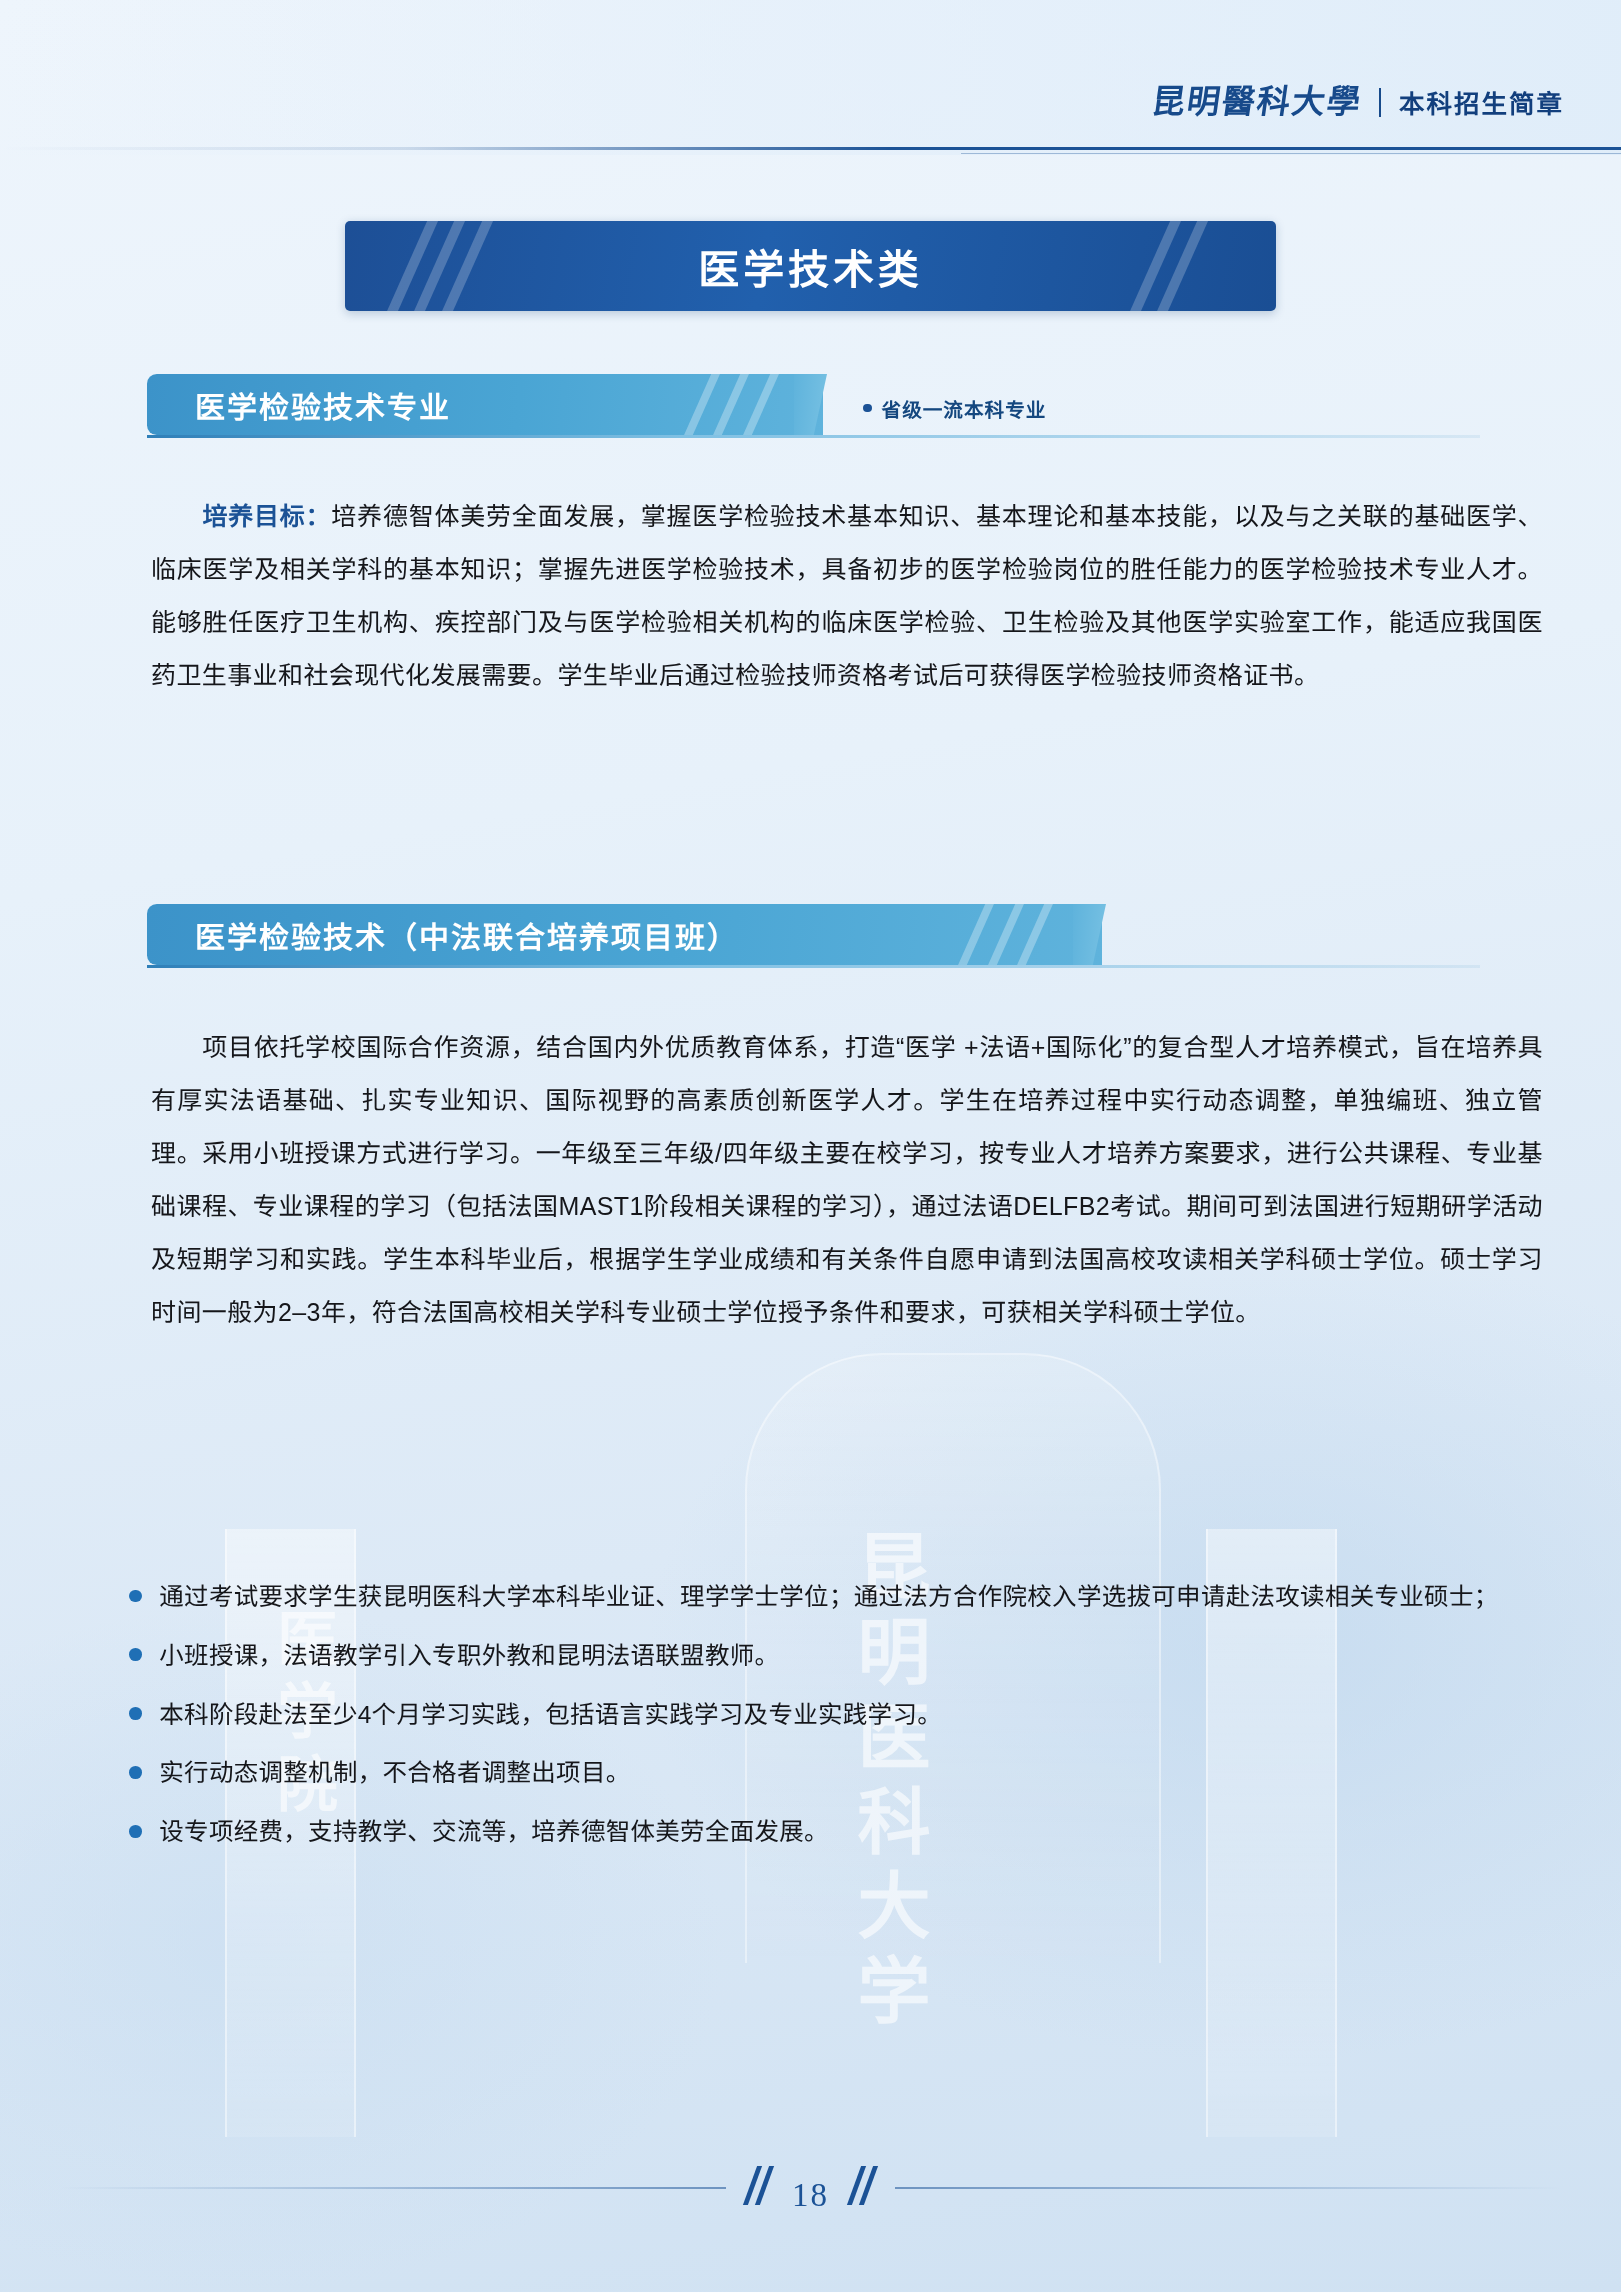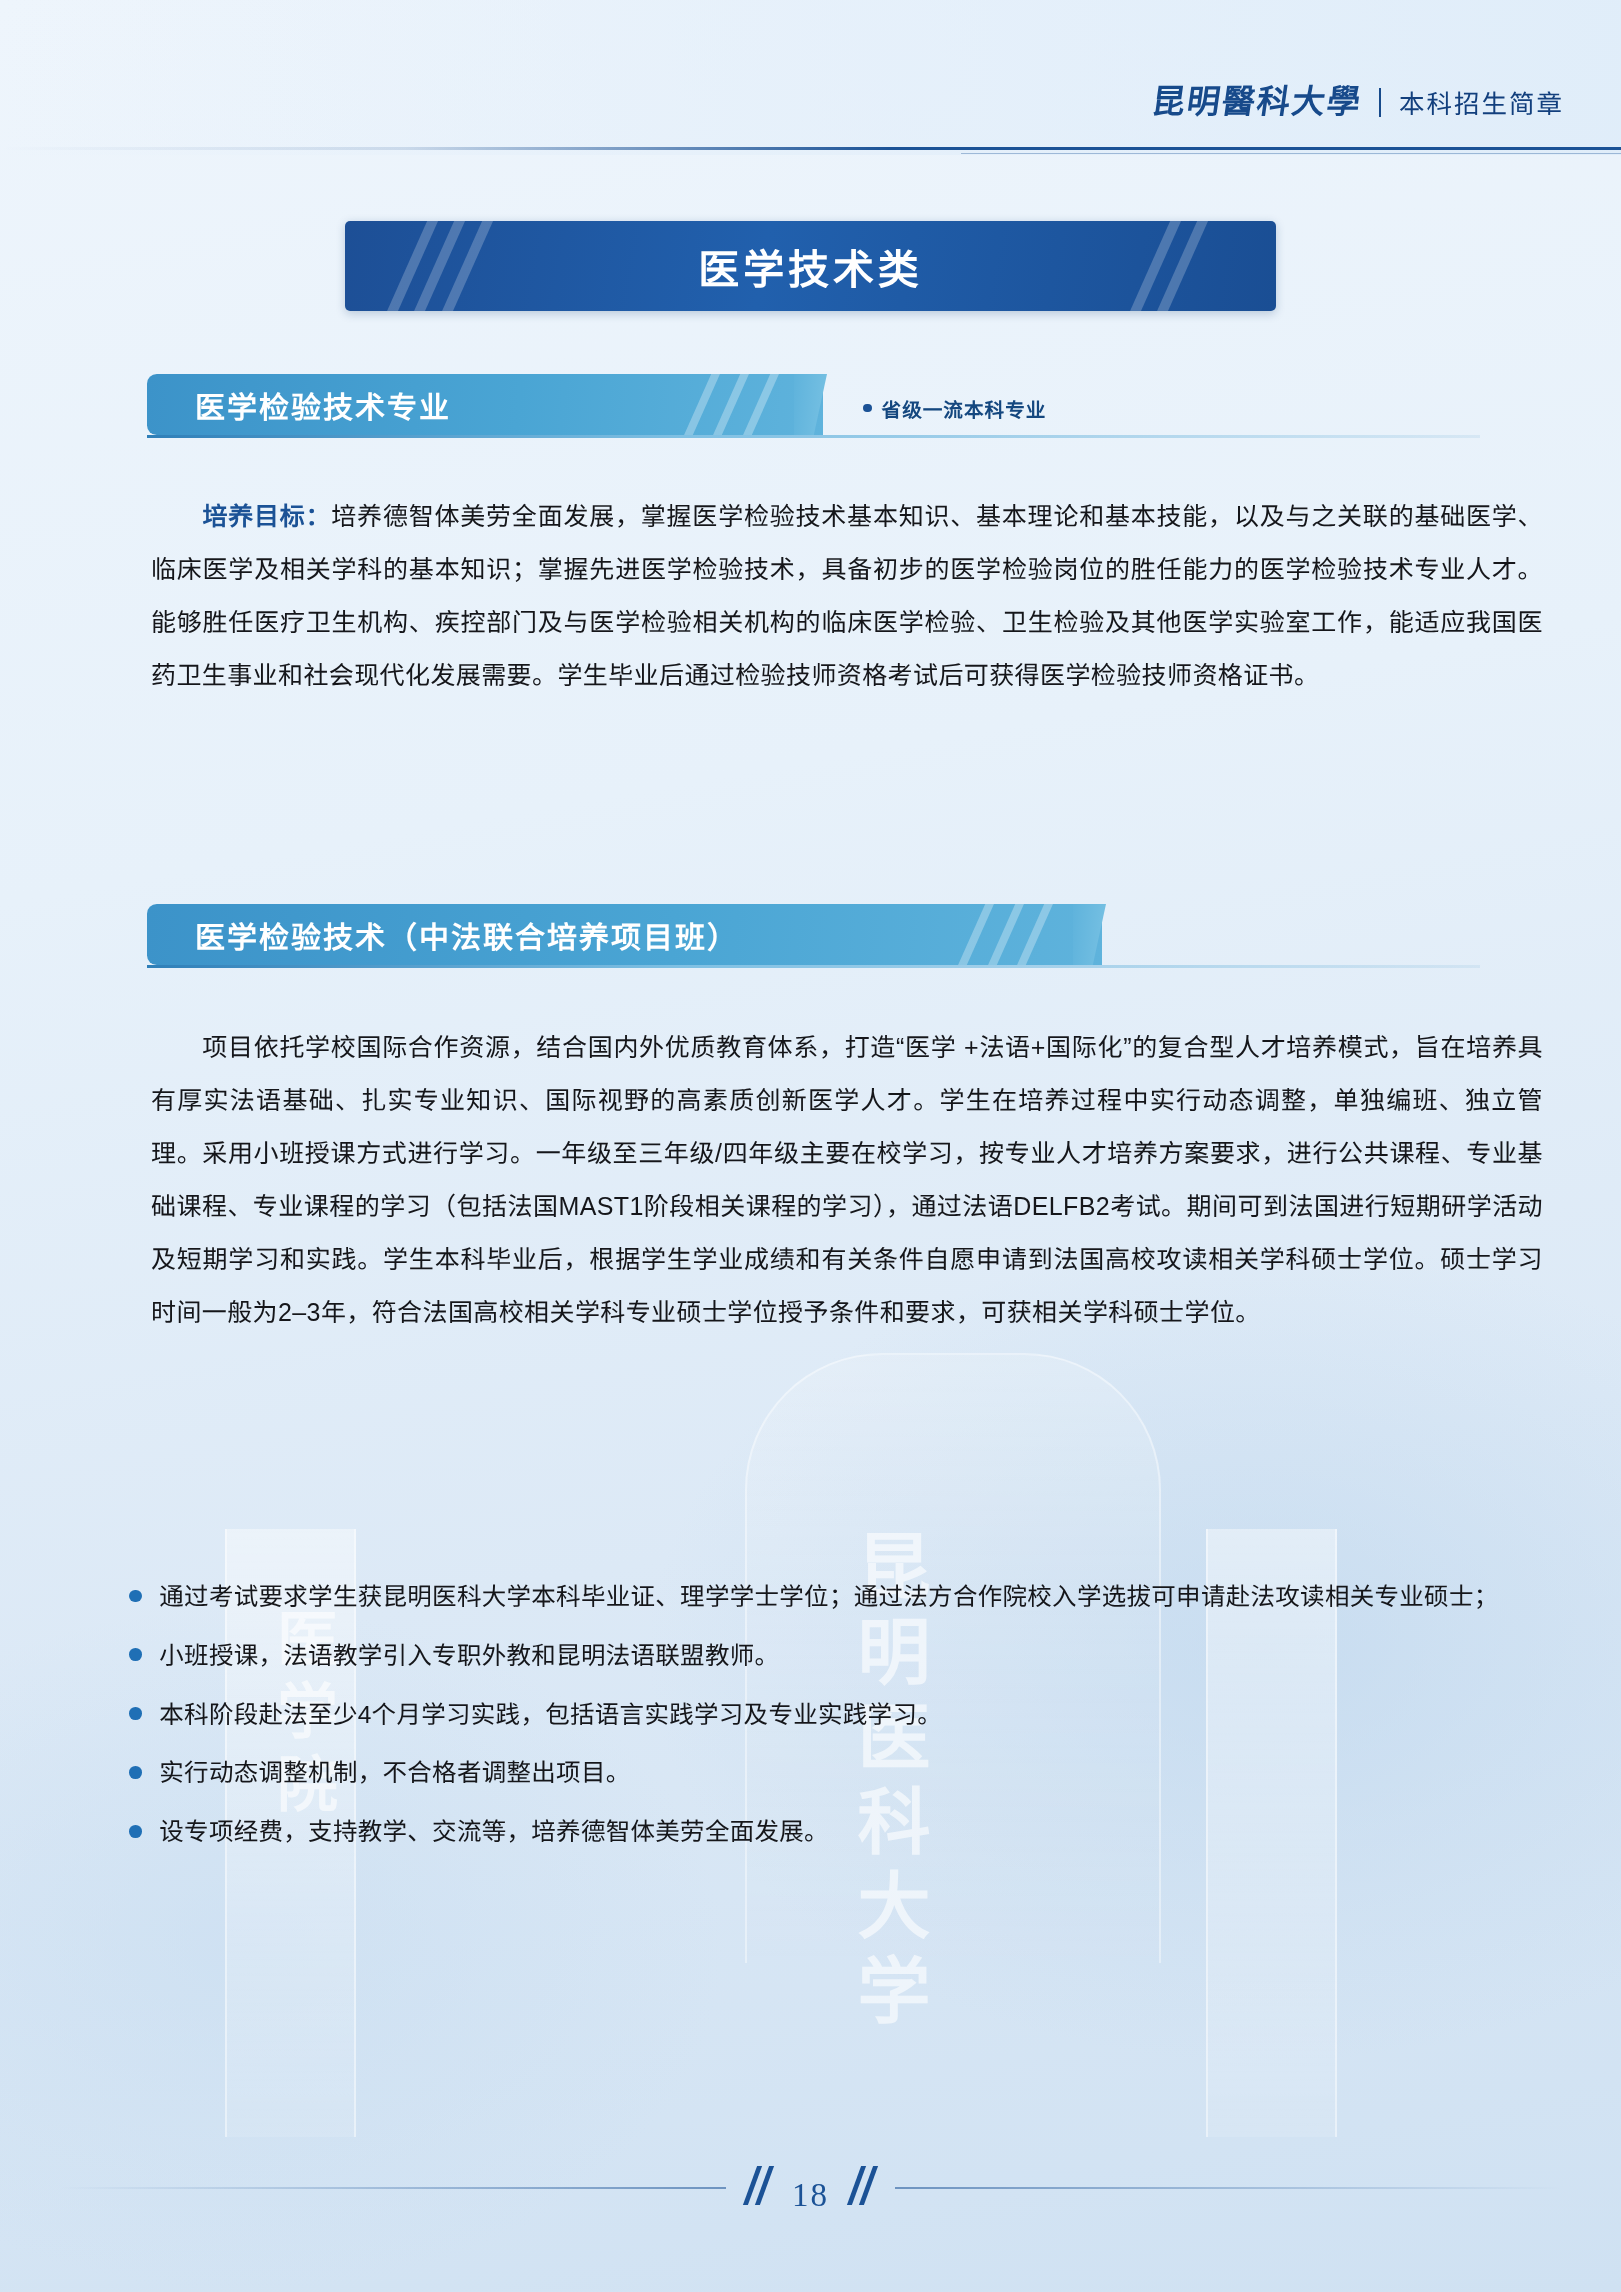--- a/index.html
+++ b/index.html
@@ -80,21 +80,21 @@
   }
   .brand-sep {
     width: 2px;
     height: 29px;
     background: #174a8b;
     margin: 0 3.9px 2px 3.9px;
   }
   .brand-sub {
     font-family: "Liberation Serif", "DejaVu Serif", serif;
     font-size: 25.5px;
-    font-weight: 400;
+    font-weight: 700;
     color: #123f7d;
     letter-spacing: 2px;
     line-height: 1;
     padding-bottom: 2px;
   }
   .header-rule {
     position: absolute;
     left: 0;
     right: 0;
     top: 147px;

